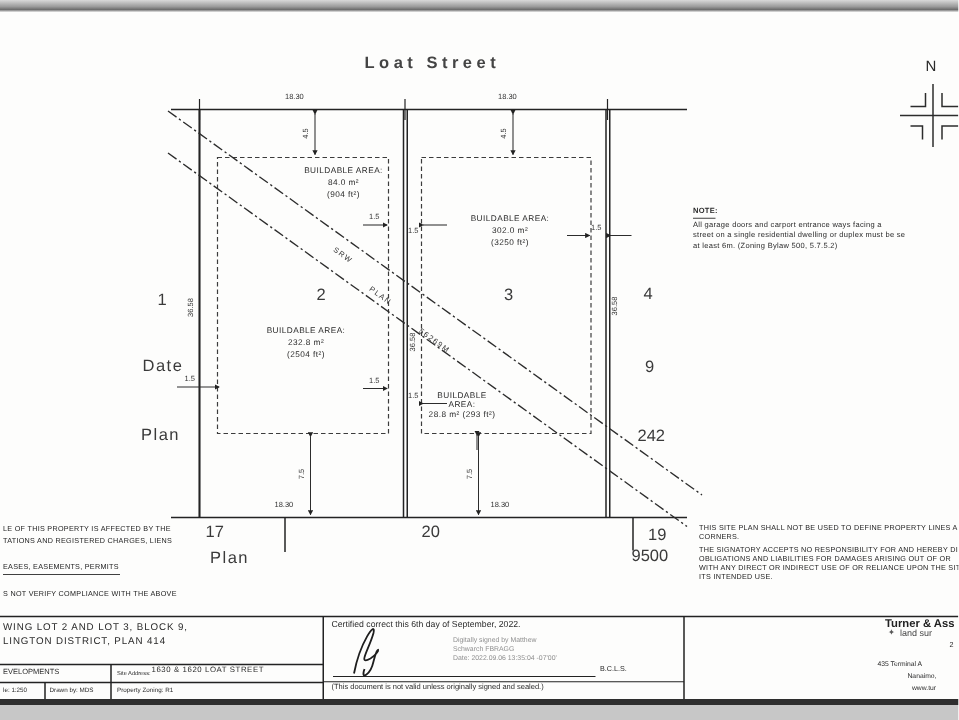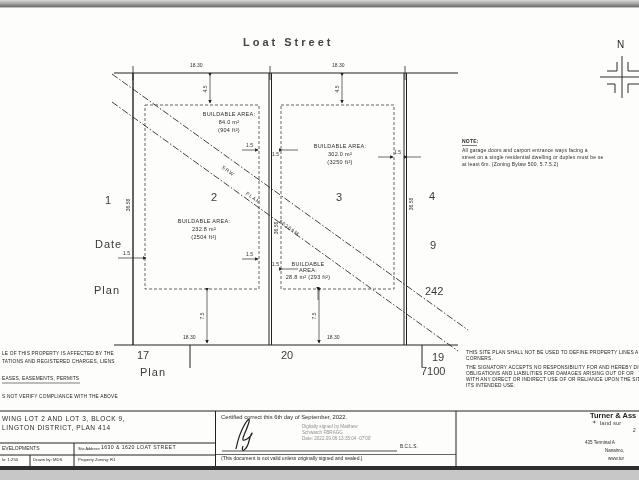--- a/index.html
+++ b/index.html
@@ -111,21 +111,21 @@
   <span class="t big" style="left:336px;top:192px;">3</span>
   <span class="t big" style="left:429px;top:191px;">4</span>
   <span class="t big" style="left:95px;top:239px;letter-spacing:1px;">Date</span>
   <span class="t big" style="left:430px;top:240px;">9</span>
   <span class="t big" style="left:94px;top:285px;letter-spacing:1px;">Plan</span>
   <span class="t big" style="left:425px;top:286px;">242</span>
   <span class="t big" style="left:137px;top:350px;">17</span>
   <span class="t big" style="left:140px;top:367px;letter-spacing:1px;">Plan</span>
   <span class="t big" style="left:281px;top:350px;">20</span>
   <span class="t big" style="left:432px;top:352px;">19</span>
-  <span class="t big" style="left:421px;top:366px;">7100</span>
+  <span class="t big" style="left:421px;top:366px;">9500</span>
 
   <span class="t dim" style="left:190px;top:63px;">18.30</span>
   <span class="t dim" style="left:332px;top:63px;">18.30</span>
   <span class="t dim" style="left:183px;top:335px;">18.30</span>
   <span class="t dim" style="left:327px;top:335px;">18.30</span>
   <span class="t dim rot" style="left:128px;top:205px;">36.58</span>
   <span class="t dim rot" style="left:276px;top:228px;">36.58</span>
   <span class="t dim rot" style="left:411px;top:204px;">36.58</span>
   <span class="t dim rot" style="left:205px;top:89px;">4.5</span>
   <span class="t dim rot" style="left:337px;top:89px;">4.5</span>

